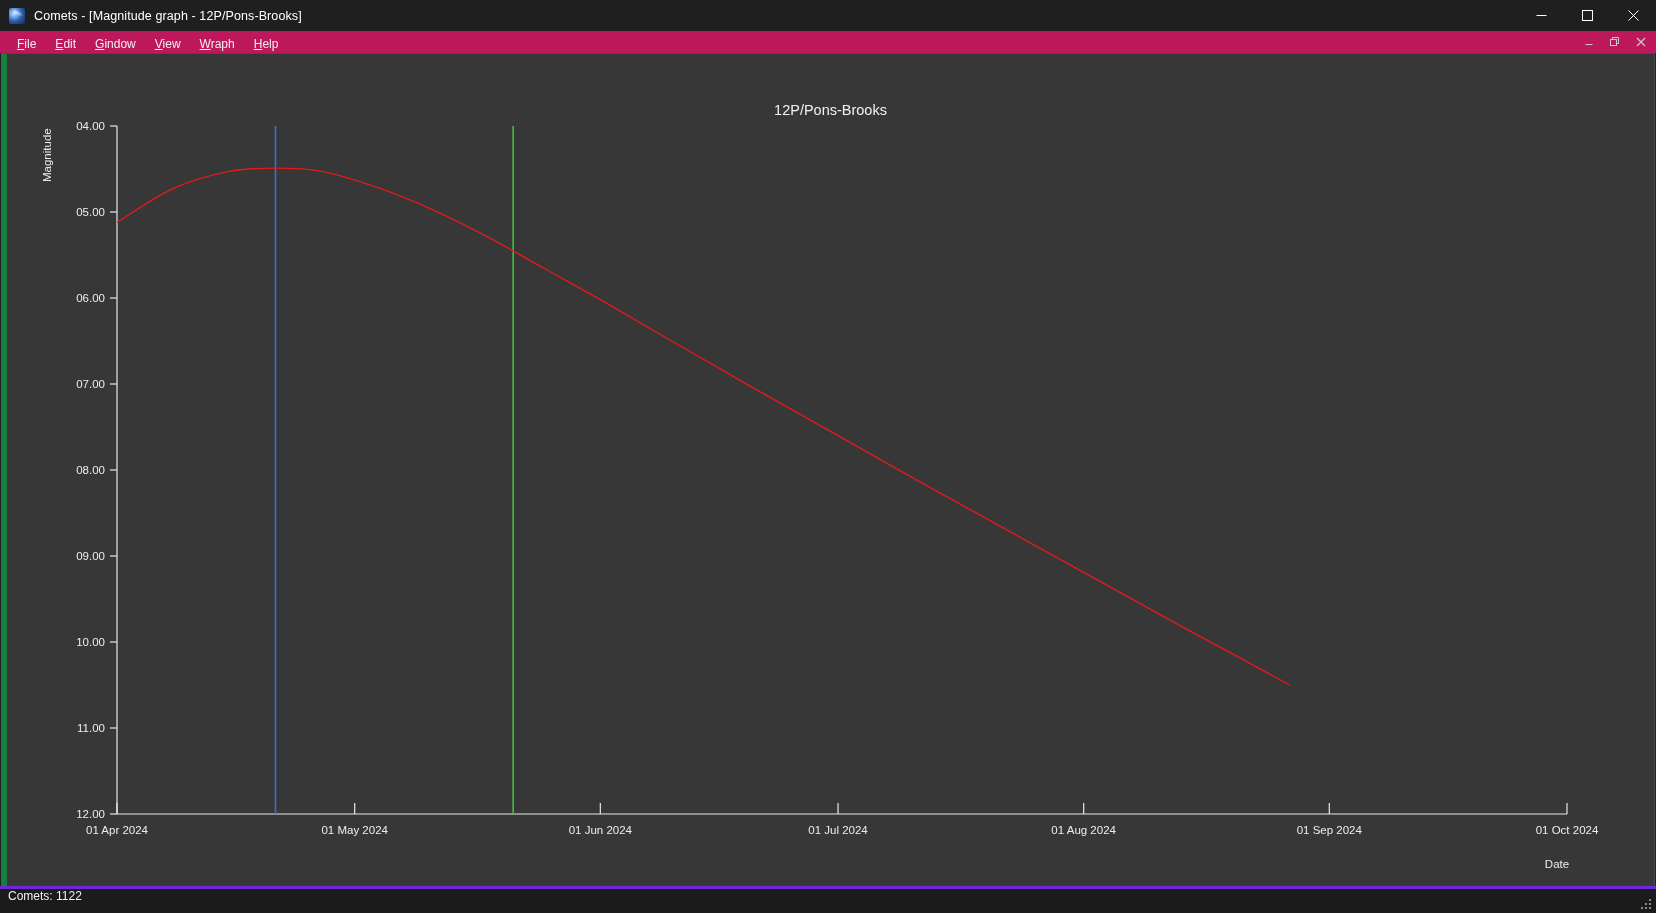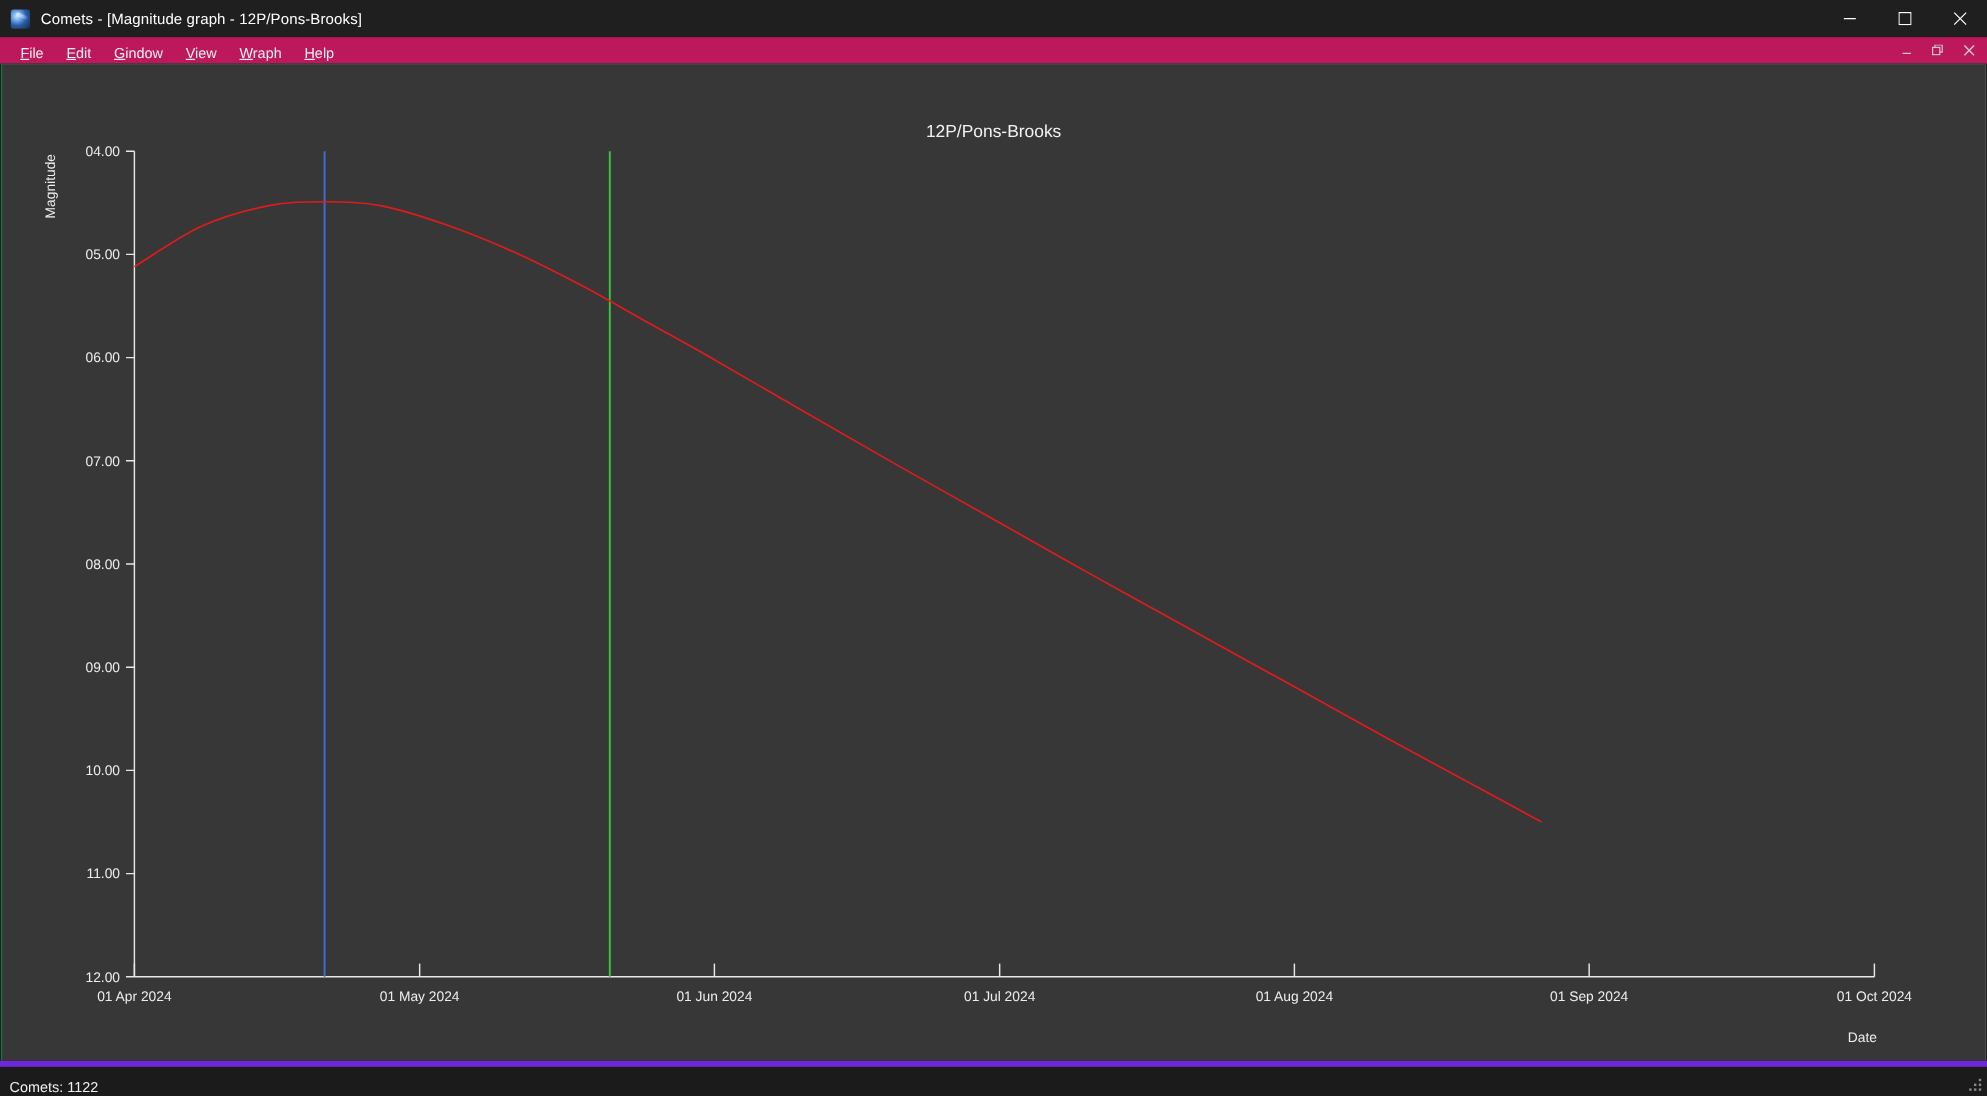--- a/index.html
+++ b/index.html
@@ -109,21 +109,21 @@
     align-items: center;
     justify-content: center;
   }
 
   
   .mdi-client {
     flex: 1 1 auto;
     background: #373737;
     position: relative;
     border-top: 1px solid #4a4a4a;
-    border-left: 1px solid #15803d;
+    border-left: 6px solid #15803d;
     border-right: 1px solid #4a4a4a;
     margin: 0 1px;
     overflow: hidden;
   }
   .chart-surface {
     position: absolute;
     inset: 0;
     background: #373737;
   }
   .chart-title {
@@ -148,23 +148,23 @@
     font-family: "Liberation Sans", sans-serif;
     font-size: 11.5px;
   }
 
   
   .status-bar {
     height: 24px;
     min-height: 24px;
     background: #1b1b1b;
     display: flex;
-    align-items: flex-end;
-    position: relative;
-    border-top: 5px solid #6d28d9;
+    align-items: flex-start;
+    position: relative;
+    border-top: 3px solid #6d28d9;
   }
   .status-text {
     color: #f0f0f0;
     font-size: 12px;
     padding-left: 8px;
     white-space: nowrap;
   }
   .resize-grip {
     position: absolute;
     right: 3px; bottom: 2px;

